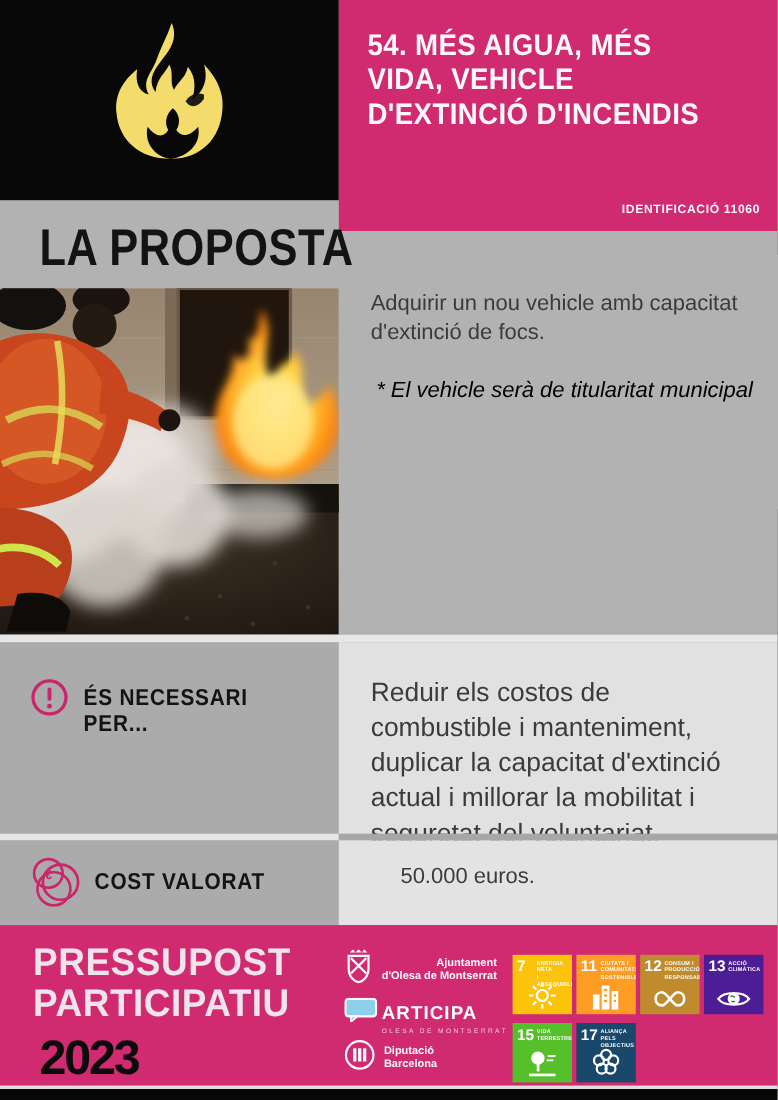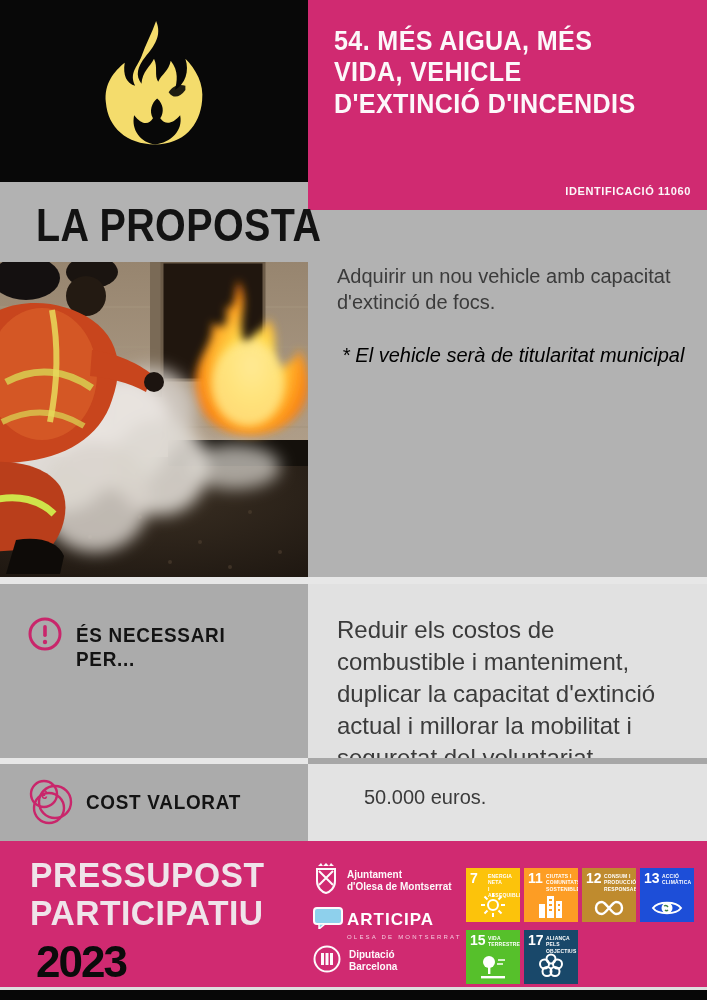--- a/index.html
+++ b/index.html
@@ -219,21 +219,21 @@
     <div class="year">2023</div>
 
     <div class="logo-row logo-ajuntament">
       <span>
         <svg width="26" height="32" viewBox="0 0 26 32">
           <path d="M5,3 L8,0 L10,3 L13,0 L16,3 L18,0 L21,3 Z" fill="#FDF9FB"></path>
           <path d="M4,6 h18 v12 c0,7 -5,11 -9,12 c-4,-1 -9,-5 -9,-12 Z" fill="none" stroke="#FDF9FB" stroke-width="2"></path>
           <path d="M6,8 L20,22 M20,8 L6,22" stroke="#FDF9FB" stroke-width="2"></path>
         </svg>
       </span>
-      <span class="txt" style="white-space: pre-line;">Ajuntament
+      <span class="txt" style="white-space: pre-line; text-align: right;">Ajuntament
 d'Olesa de Montserrat</span>
     </div>
 
     <div class="logo-row logo-participa">
       <span class="participa-main">
         <span>
           <svg width="30" height="22" viewBox="0 0 30 22">
             <rect x="1" y="1" width="28" height="16" rx="3" fill="#8ED0EC" stroke="#FDF9FB" stroke-width="2"></rect>
             <path d="M6,17 L6,22 L12,17 Z" fill="#8ED0EC" stroke="#FDF9FB" stroke-width="1.5"></path>
           </svg>
@@ -303,21 +303,21 @@
       <span class="sdg-label" style="white-space: pre-line;">CONSUM I
 PRODUCCIÓ
 RESPONSABLES</span>
       <span class="sdg-icon">
         <svg width="32" height="20" viewBox="0 0 32 20" fill="none" stroke="#fff" stroke-width="2.4">
           <path d="M9,4 C13,4 19,16 23,16 C27,16 29,13 29,10 C29,7 27,4 23,4 C19,4 13,16 9,16 C5,16 3,13 3,10 C3,7 5,4 9,4 Z"></path>
         </svg>
       </span>
     </div>
 
-    <div class="sdg-tile" style="left: 640px; top: 27px; background-color: #1d4ed8;">
+    <div class="sdg-tile" style="left: 640px; top: 27px; background-color: #4c1d95;">
       <span class="sdg-num">13</span>
       <span class="sdg-label" style="white-space: pre-line;">ACCIÓ
 CLIMÀTICA</span>
       <span class="sdg-icon">
         <svg width="32" height="20" viewBox="0 0 32 20">
           <path d="M2,10 C7,3 25,3 30,10 C25,17 7,17 2,10 Z" fill="none" stroke="#fff" stroke-width="2"></path>
           <circle cx="16" cy="10" r="5.5" fill="#fff"></circle>
           <path d="M13,8 a3,3 0 0 1 4,1 M14,12 a2,2 0 0 0 3,0" stroke="#3F7E44" stroke-width="1.4" fill="none"></path>
         </svg>
       </span>

